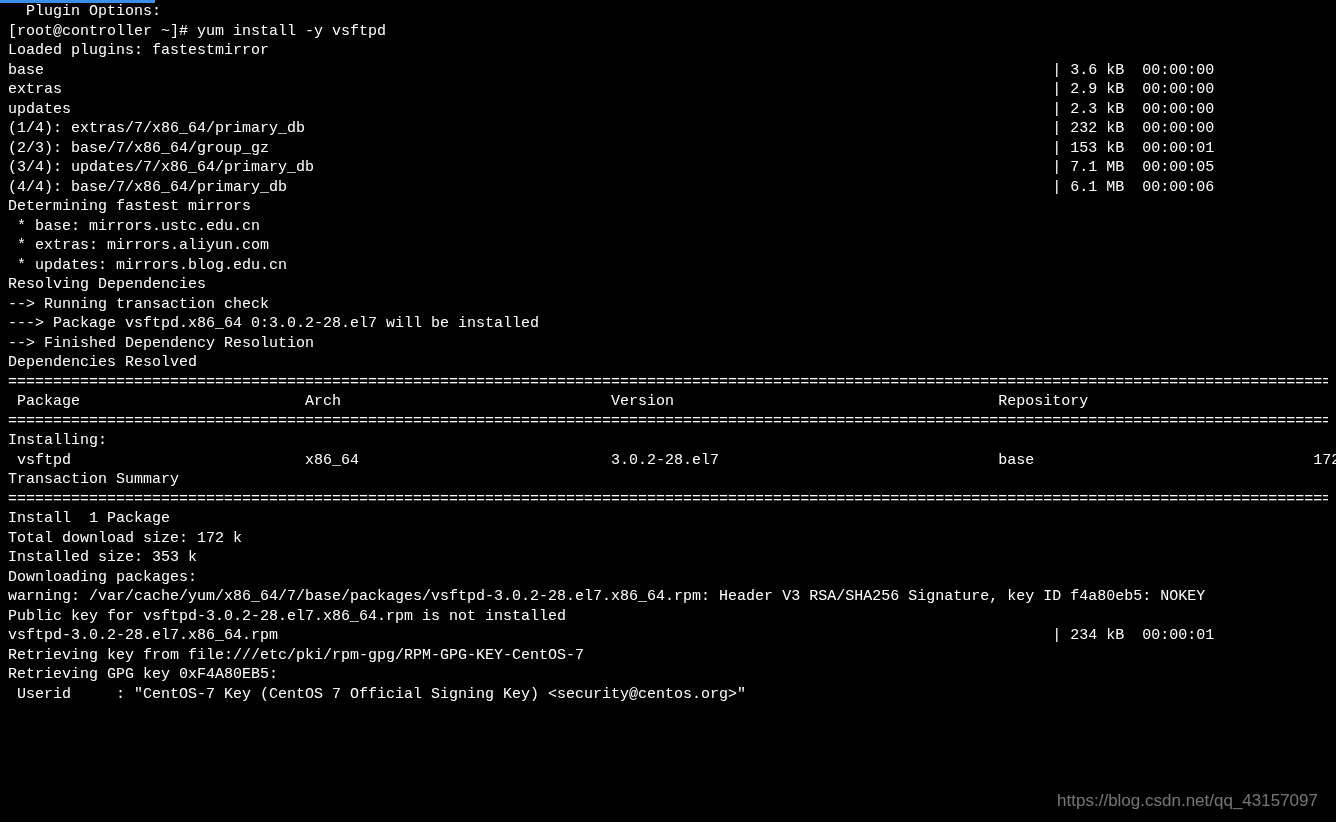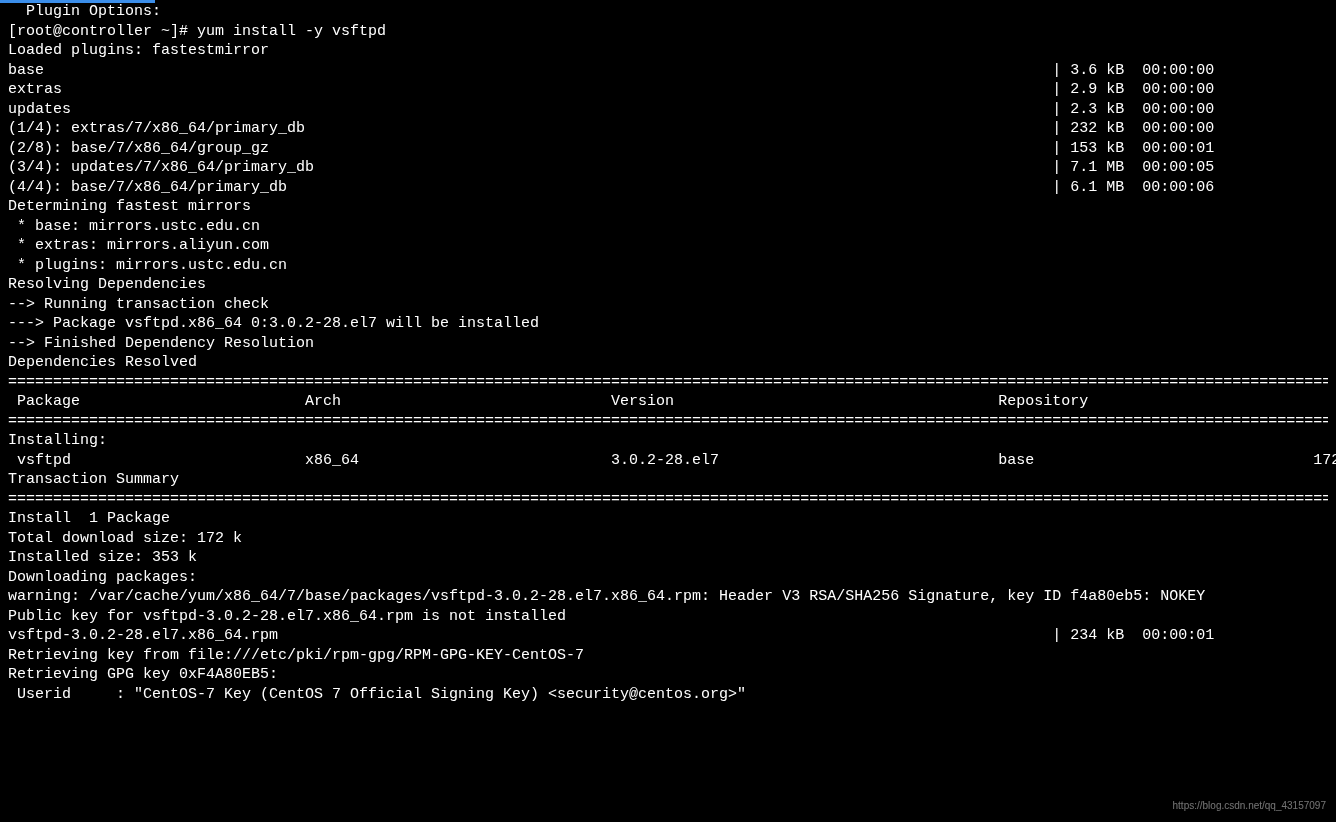--- a/index.html
+++ b/index.html
@@ -24,24 +24,24 @@
       font-family: inherit;
     }
     .divider {
       white-space: pre;
       overflow: hidden;
       font-family: inherit;
     }
     .watermark {
       position: absolute;
       bottom: 10px;
-      right: 10px;
+      right: 18px;
       color: rgba(255,255,255,0.45);
       font-family: Arial, sans-serif;
-      font-size: 10px;
+      font-size: 17px;
     }
     .progress-bar {
       position: absolute;
       top: 0;
       left: 0;
       height: 3px;
       width: 155px;
       background: #3b8eea;
     }
   </style>
@@ -50,27 +50,27 @@
 
 <div class="progress-bar"></div>
 
 <div class="line">  Plugin Options:</div>
 <div class="line">[root@controller ~]# yum install -y vsftpd</div>
 <div class="line">Loaded plugins: fastestmirror</div>
 <div class="line">base                                                                                                                | 3.6 kB  00:00:00</div>
 <div class="line">extras                                                                                                              | 2.9 kB  00:00:00</div>
 <div class="line">updates                                                                                                             | 2.3 kB  00:00:00</div>
 <div class="line">(1/4): extras/7/x86_64/primary_db                                                                                   | 232 kB  00:00:00</div>
-<div class="line">(2/8): base/7/x86_64/group_gz                                                                                       | 153 kB  00:00:01</div>
+<div class="line">(2/3): base/7/x86_64/group_gz                                                                                       | 153 kB  00:00:01</div>
 <div class="line">(3/4): updates/7/x86_64/primary_db                                                                                  | 7.1 MB  00:00:05</div>
 <div class="line">(4/4): base/7/x86_64/primary_db                                                                                     | 6.1 MB  00:00:06</div>
 <div class="line">Determining fastest mirrors</div>
 <div class="line"> * base: mirrors.ustc.edu.cn</div>
 <div class="line"> * extras: mirrors.aliyun.com</div>
-<div class="line"> * plugins: mirrors.ustc.edu.cn</div>
+<div class="line"> * updates: mirrors.blog.edu.cn</div>
 <div class="line">Resolving Dependencies</div>
 <div class="line">--&gt; Running transaction check</div>
 <div class="line">---&gt; Package vsftpd.x86_64 0:3.0.2-28.el7 will be installed</div>
 <div class="line">--&gt; Finished Dependency Resolution</div>
 <div class="line"></div>
 <div class="line">Dependencies Resolved</div>
 <div class="line"></div>
 <div class="divider">===========================================================================================================================================================</div>
 <div class="line"> Package                         Arch                              Version                                    Repository                            Size</div>
 <div class="divider">===========================================================================================================================================================</div>

